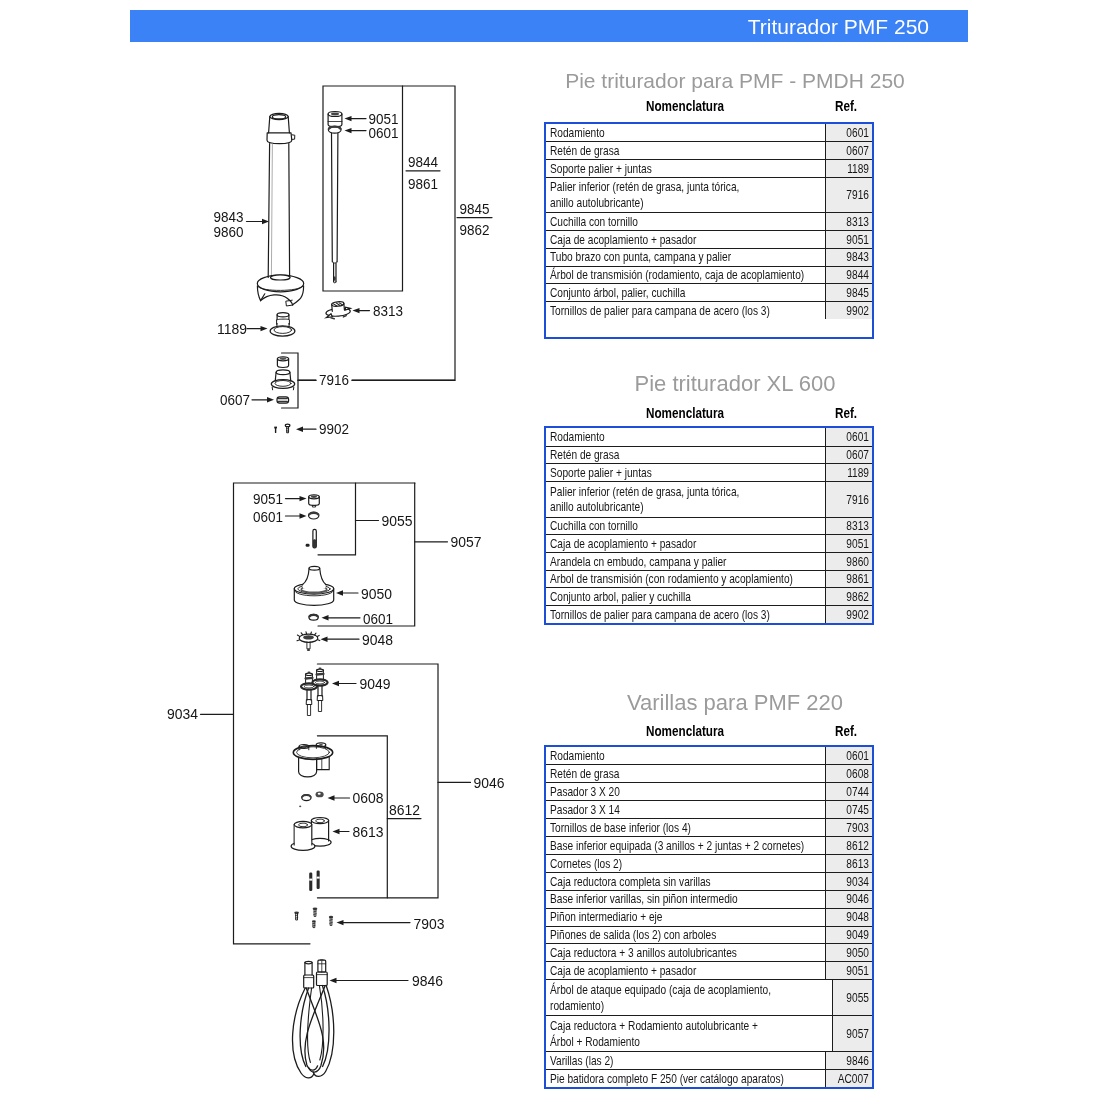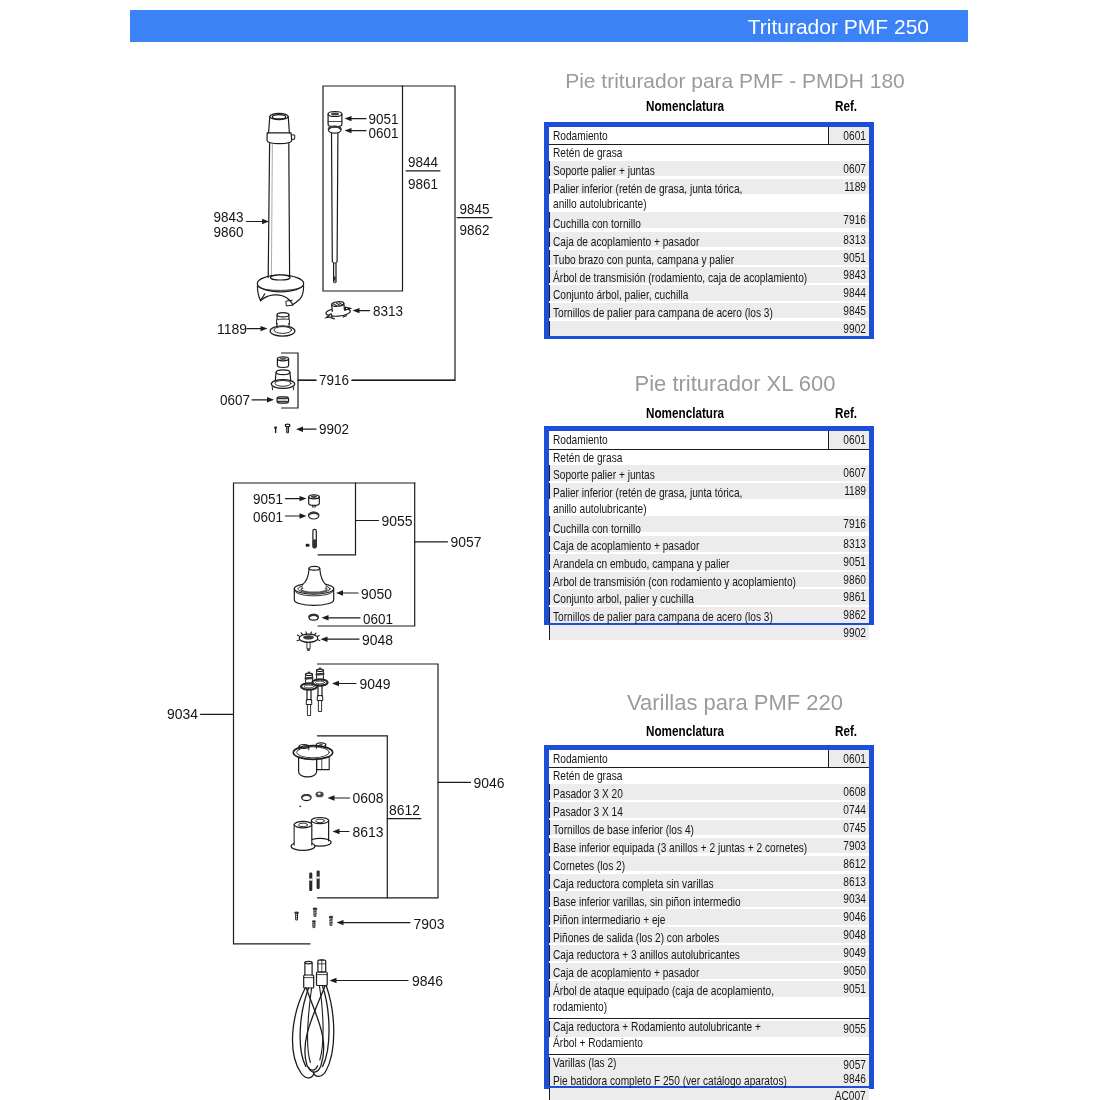--- a/index.html
+++ b/index.html
@@ -3,38 +3,38 @@
 <meta charset="utf-8">
 <style>
 html,body{margin:0;padding:0;background:#fff;}
 #page{position:relative;width:1100px;height:1100px;background:#fff;overflow:hidden;
   font-family:"Liberation Sans",sans-serif;filter:opacity(0.999);-webkit-font-smoothing:antialiased;}
 #hdr{position:absolute;left:130px;top:10px;width:838px;height:32px;background:#3b82f6;
   color:#fff;font-size:21px;line-height:33px;text-align:right;padding-right:39px;box-sizing:border-box;}
 .title{position:absolute;left:535px;width:400px;text-align:center;font-size:21px;color:#9b9b9b;white-space:nowrap;}
 .chead{position:absolute;font-size:15px;font-weight:bold;color:#000000;white-space:nowrap;}
 .chead span{display:inline-block;transform:scaleX(.78);transform-origin:0 50%;}
-.tbl{position:absolute;left:544px;width:330px;border:5px solid #1d4ed8;box-sizing:border-box;background:#fff;}
+.tbl{position:absolute;left:544px;width:330px;border:2px solid #1d4ed8;box-sizing:border-box;background:#fff;}
 .row{display:flex;box-sizing:border-box;}
-.row+.row{border-top:1.2px solid #1c1c1c;flex-direction:column;}
+.row+.row{border-top:1.2px solid #1c1c1c;}
 .n{width:278.5px;box-sizing:border-box;padding-left:4px;display:flex;align-items:center;color:#161616;}
 .rf{flex:1;border-left:1.5px solid #1c1c1c;background:#ececec;display:flex;align-items:center;justify-content:flex-end;padding-right:3px;box-sizing:border-box;color:#161616;}
 .n span,.rf span{display:inline-block;white-space:nowrap;font-size:13px;line-height:15.6px;}
 .n span{transform:scaleX(.78);transform-origin:0 50%;}
 .rf span{transform:scaleX(.78);transform-origin:100% 50%;}
 .s1{height:17.75px;}.s1.d{height:35.5px;}
 .s2t2{height:17.73px;}.s2t2.d{height:35.45px;}
 .s3{height:17.92px;}.s3.d{height:35.84px;gap:7px;}
 </style>
 </head>
 <body>
 <div id="page">
 <div id="hdr">Triturador PMF 250</div>
 
-<div class="title" style="top:69px;">Pie triturador para PMF - PMDH 180</div>
+<div class="title" style="top:69px;">Pie triturador para PMF - PMDH 250</div>
 <div class="chead" style="left:646px;top:97px;"><span>Nomenclatura</span></div>
 <div class="chead" style="left:835px;top:97px;"><span>Ref.</span></div>
 <div class="tbl" id="t1" style="top:121.5px;height:217px;">
 <div class="row s1">
         <div class="n">
           <span>Rodamiento</span>
         </div>
         <div class="rf">
           <span>0601</span>
         </div>

